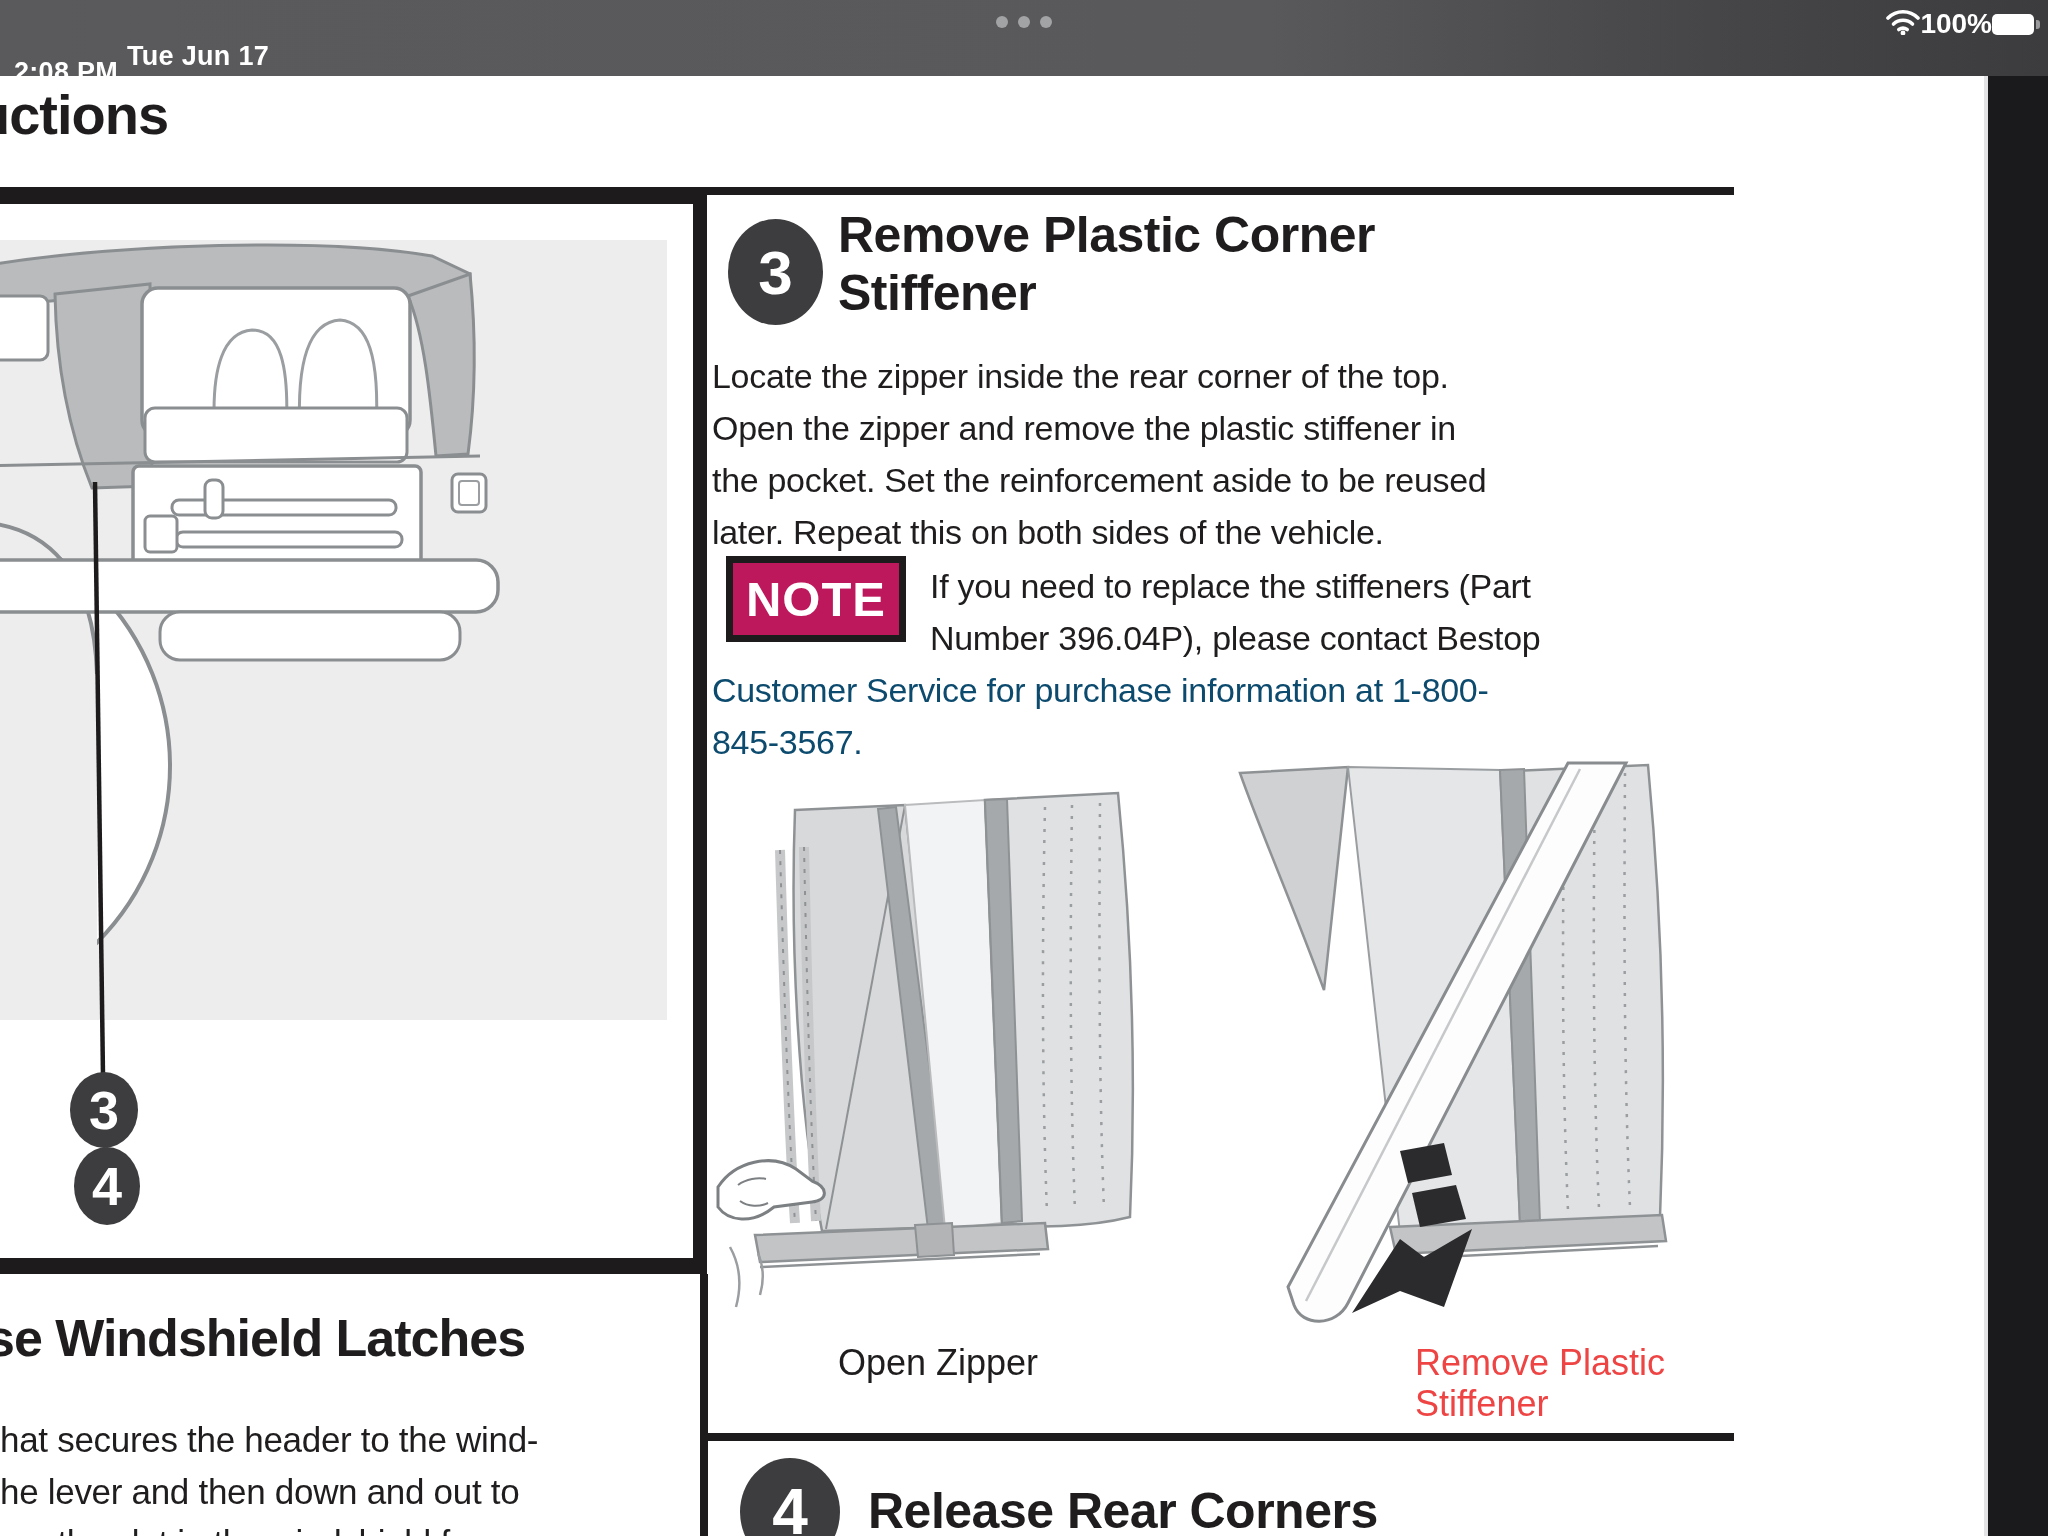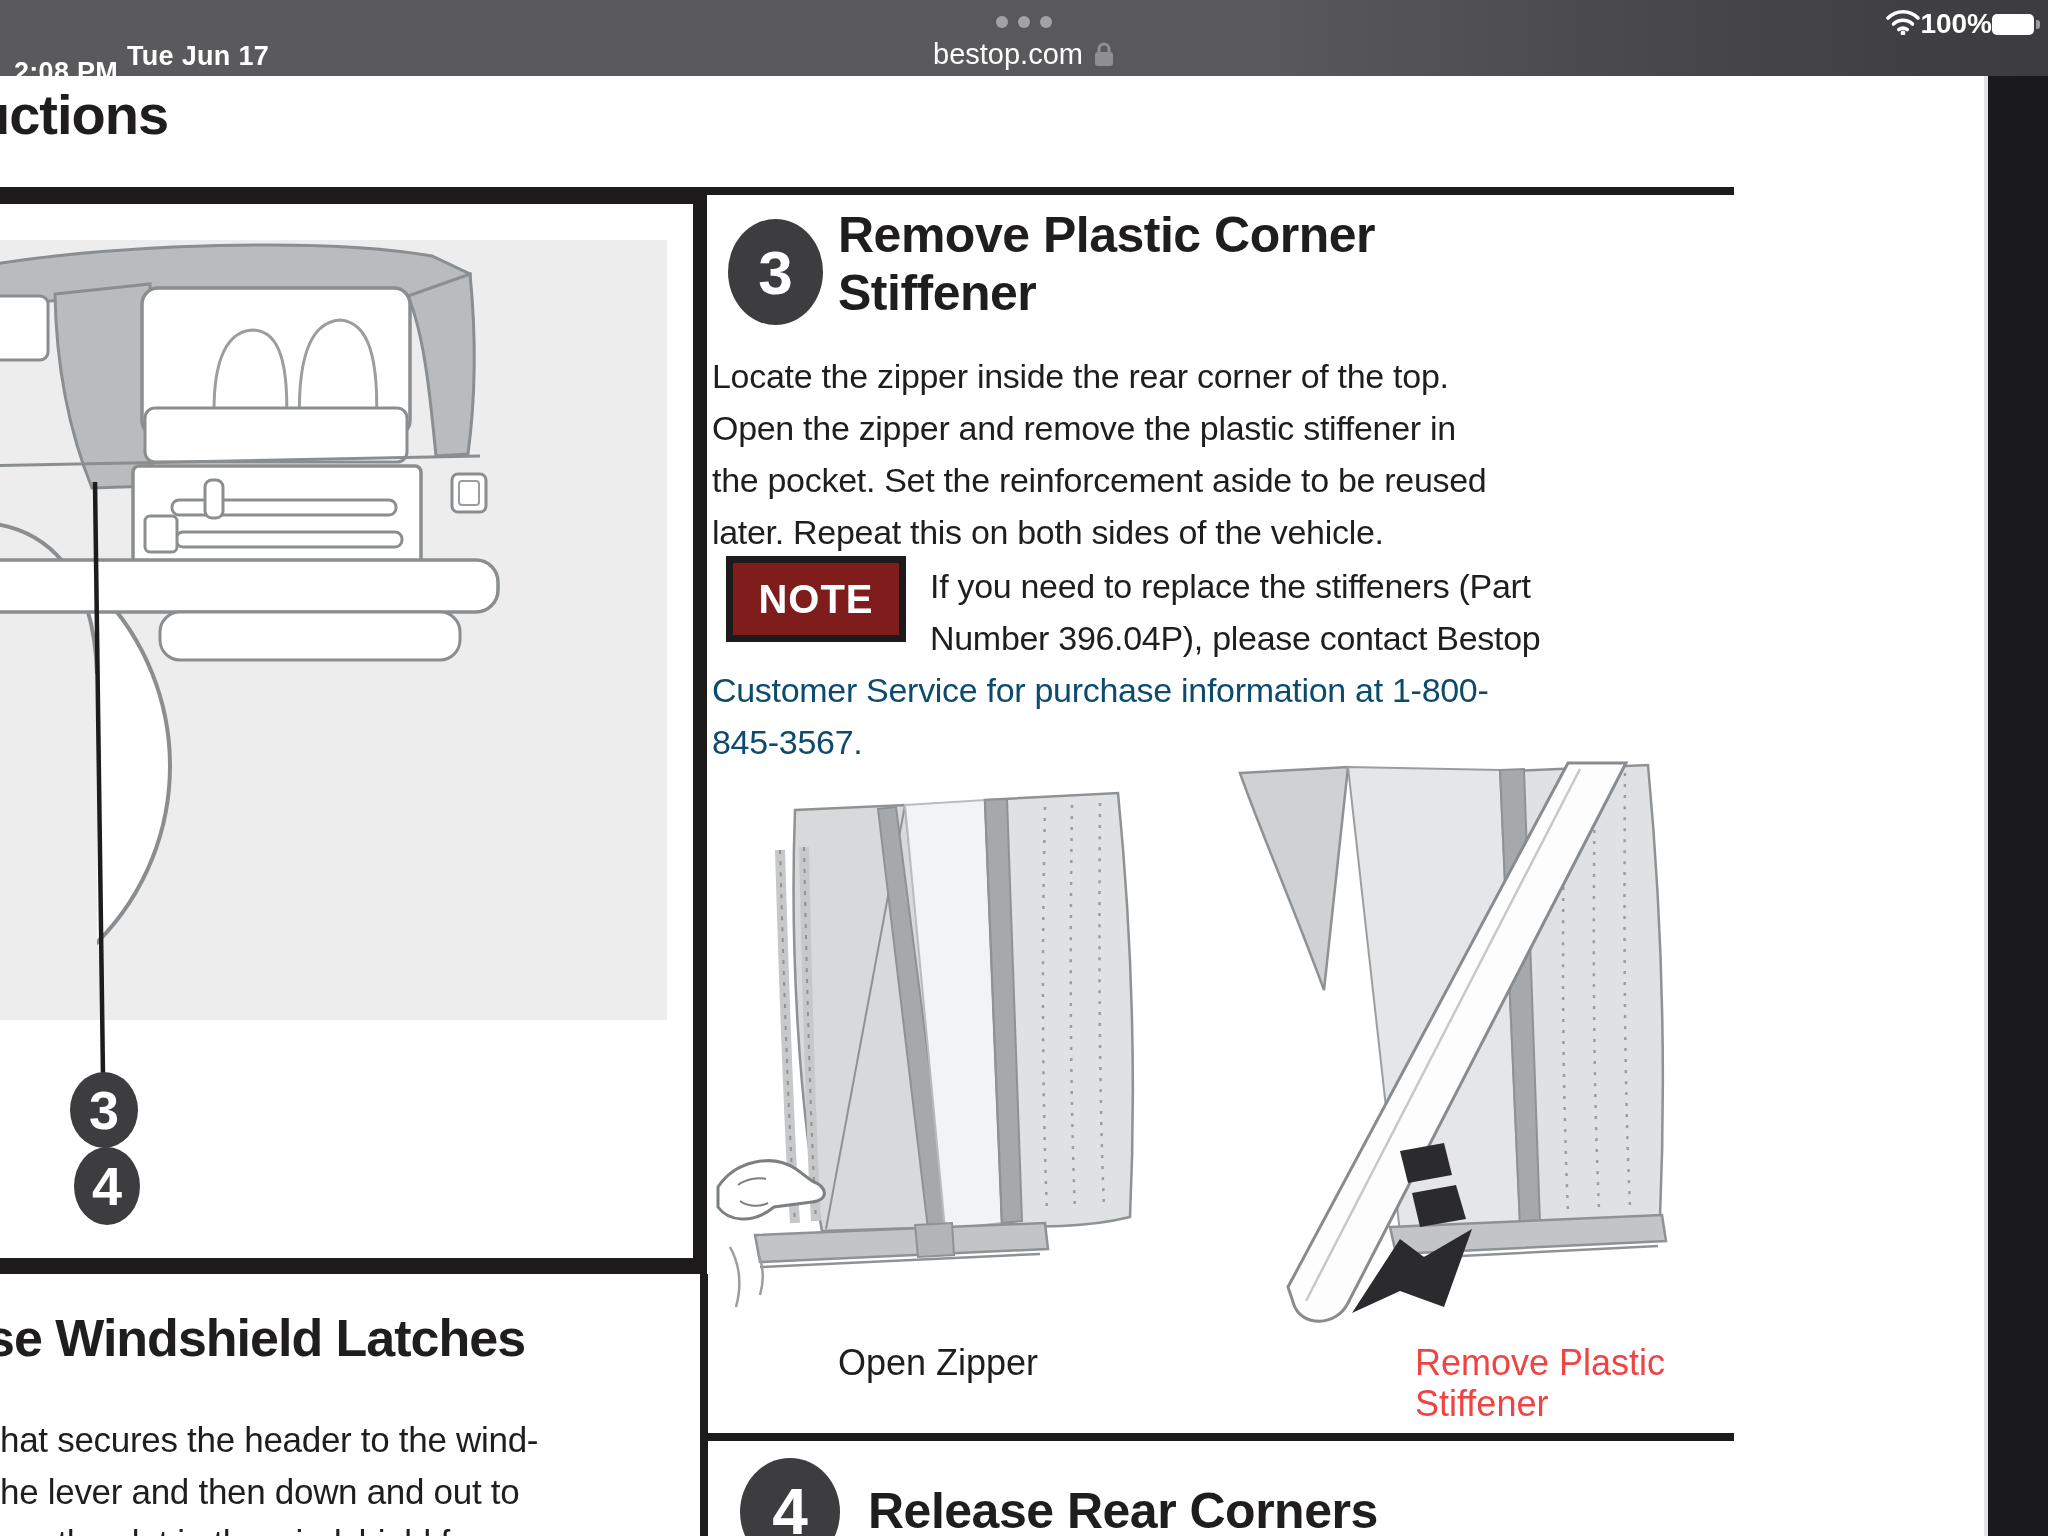--- a/index.html
+++ b/index.html
@@ -45,47 +45,41 @@
     display:flex;align-items:center;justify-content:center;
   }
   .badge3{left:728px;top:219px;width:95px;height:106px;font-size:62px;}
   .badge4{left:740px;top:1458px;width:100px;height:108px;font-size:64px;}
   .step3-title{left:838px;top:206px;font-size:50px;line-height:58px;font-weight:700;color:#1f1d1e;letter-spacing:-0.5px;}
   .step4-title{left:868px;top:1482px;font-size:50px;font-weight:700;color:#1f1d1e;letter-spacing:-0.5px;}
   .step3-body{left:712px;top:350px;font-size:34px;line-height:52px;color:#1f1d1e;letter-spacing:-0.3px;}
 
   .note-box{
     left:726px;top:556px;width:166px;height:72px;
-    background:#7f1d1d;border:7px solid #1d1b1c;
+    background:#be185d;border:7px solid #1d1b1c;
     display:flex;align-items:center;justify-content:center;
-    color:#ffffff;font-size:40px;font-weight:700;letter-spacing:1px;
+    color:#ffffff;font-size:49px;font-weight:700;letter-spacing:1px;
   }
   .note-ind{left:930px;top:560px;font-size:34px;line-height:52px;color:#1f1d1e;letter-spacing:-0.3px;}
   .note-full{left:712px;top:664px;font-size:34px;line-height:52px;color:#0c4a6e;letter-spacing:-0.3px;}
 
   .cap-left{left:838px;top:1342px;font-size:36px;color:#1f1d1e;}
   .cap-right{left:1415px;top:1342px;font-size:36px;line-height:41px;color:#ef4444;}
 </style>
 </head>
 <body>
 
 <div class="abs status-bar">
   <div class="abs sb-time">2:08 PM</div>
   <div class="abs sb-date">Tue Jun 17</div>
 
   <div class="abs sb-dots">
     <span></span><span></span><span></span>
   </div>
 
-  <div class="abs sb-url-row">
-    <span>bestop.com</span><span class="lock"><svg width="22" height="26" viewBox="0 0 22 26">
-          <rect x="2" y="11" width="18" height="14" rx="3" fill="#8f8f93"></rect>
-          <path d="M6 12 V8 a5 5 0 0 1 10 0 V12" fill="none" stroke="#8f8f93" stroke-width="3"></path>
-        </svg></span>
-  </div>
 
   <div class="abs sb-right">
     <span><svg width="34" height="26" viewBox="0 0 34 26">
           <path d="M2 9 A21 21 0 0 1 32 9" fill="none" stroke="#fff" stroke-width="3.6" stroke-linecap="round"></path>
           <path d="M7.5 15 A14 14 0 0 1 26.5 15" fill="none" stroke="#fff" stroke-width="3.6" stroke-linecap="round"></path>
           <path d="M12.8 20.5 A7.5 7.5 0 0 1 21.2 20.5" fill="none" stroke="#fff" stroke-width="3.6" stroke-linecap="round"></path>
           <circle cx="17" cy="24" r="2.4" fill="#fff"></circle>
         </svg></span>
     <span class="sb-pct">100%</span>
     <span class="battery"></span>

